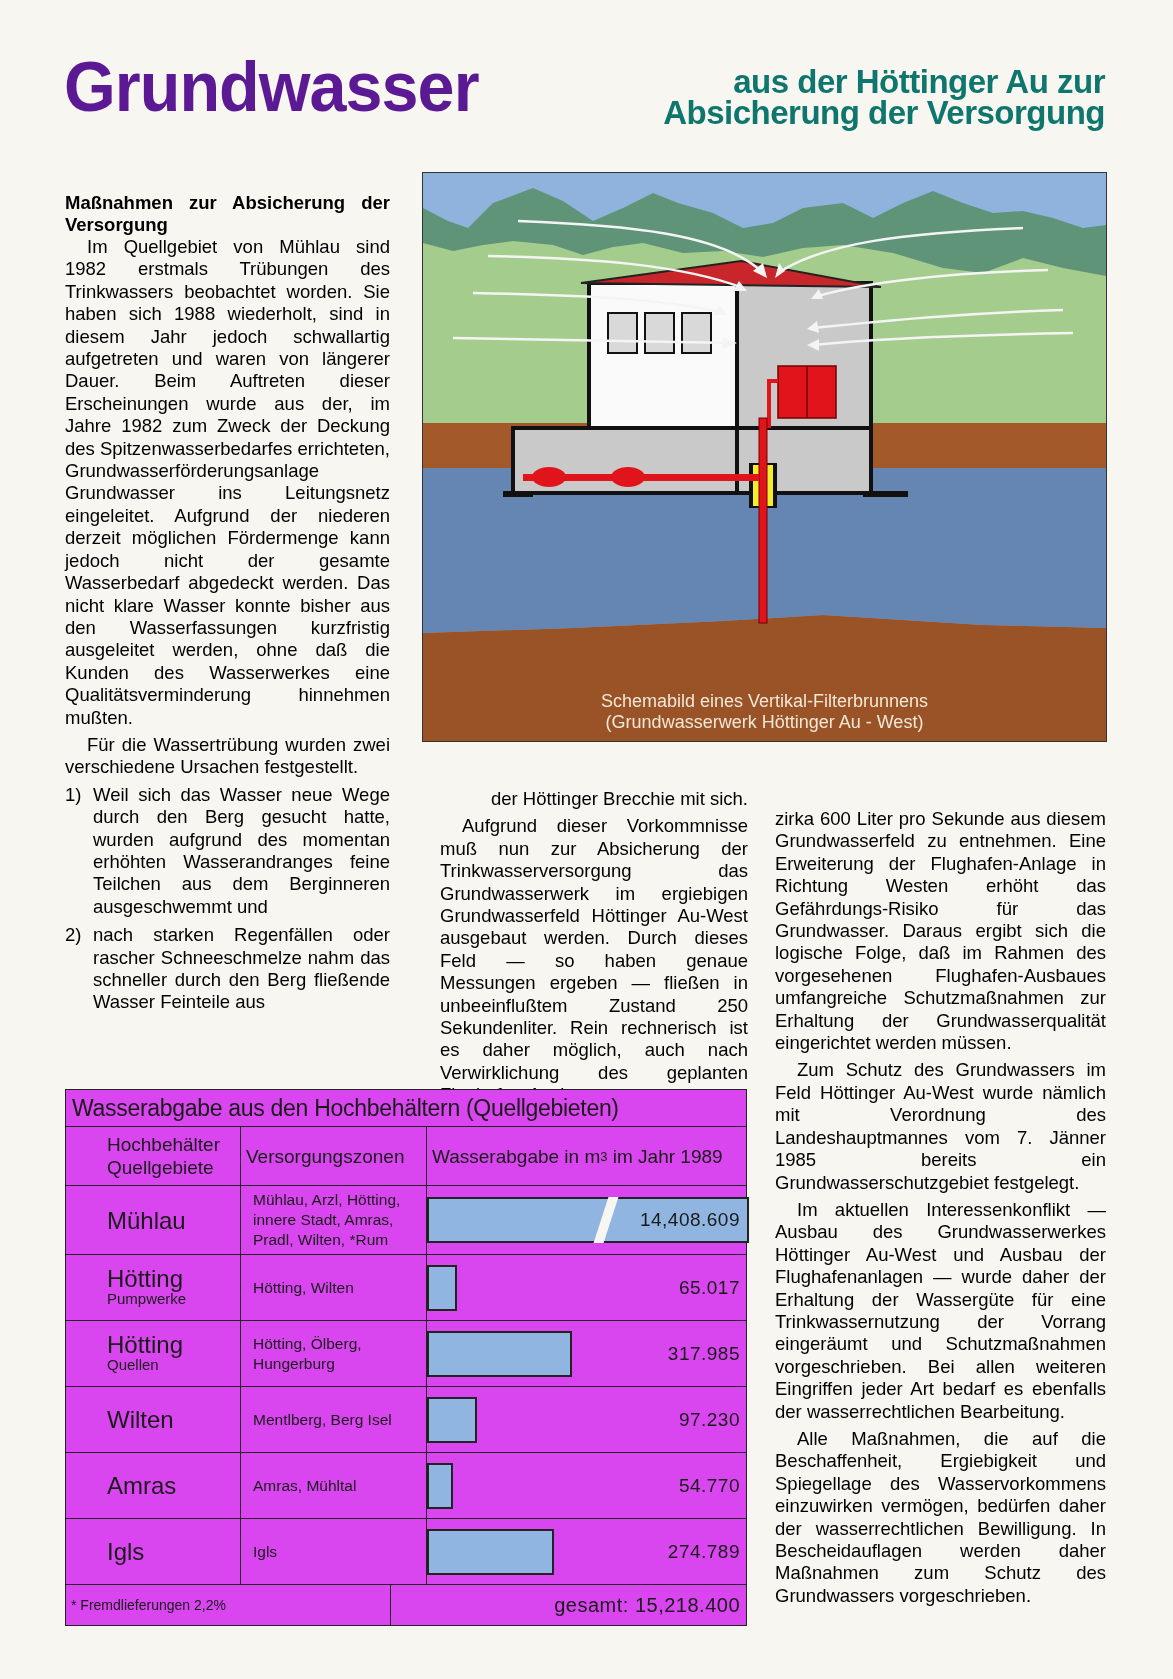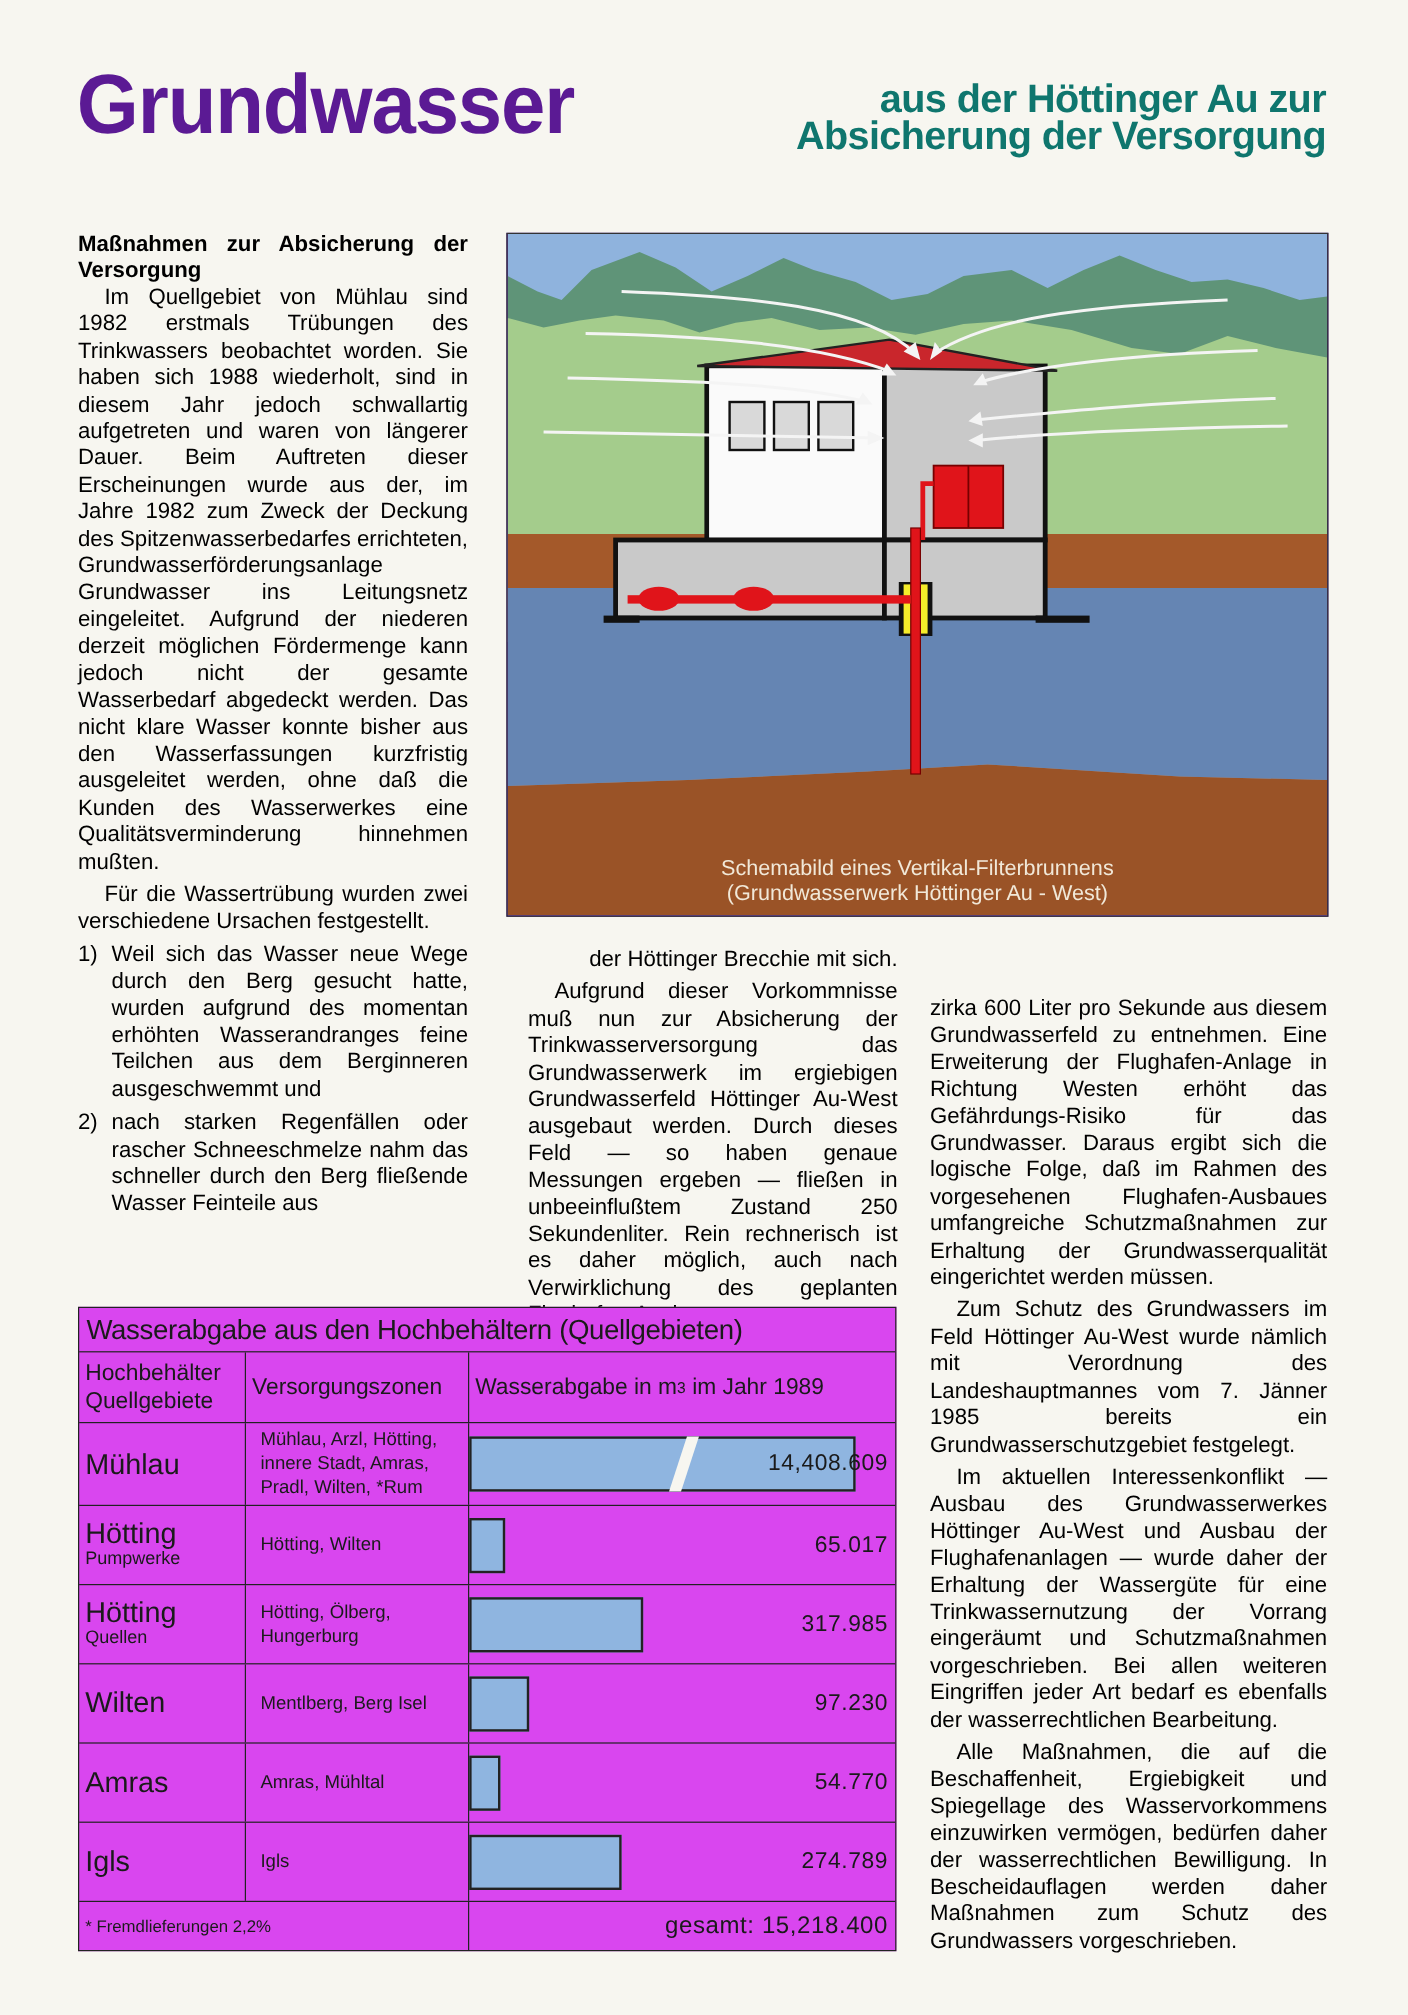--- a/index.html
+++ b/index.html
@@ -25,43 +25,43 @@
     text-align: justify; color: #000000; margin-top: 20px;
   }
   .col p { margin: 0 0 5px 0; text-indent: 22px; }
   .col p.noindent { text-indent: 0; }
   .col h3 { margin: 0; font-size: 18.5px; line-height: 22px; font-weight: bold; }
   .col ol { margin: 0 0 5px 0; padding: 0; list-style: none; }
   .col ol li { position: relative; padding-left: 28px; margin-bottom: 6px; }
   .col ol li .num { position: absolute; left: 0; top: 0; }
   #col-left { left: 65px; top: 172px; width: 325px; }
   #col-mid { left: 440px; top: 768px; width: 308px; }
-  #col-right { left: 775px; top: 809px; width: 331px; }
+  #col-right { left: 775px; top: 788px; width: 331px; }
 
   .figure {
-    position: absolute; left: 422px; top: 194px; width: 683px; height: 568px;
-    border: 1px solid #333; overflow: hidden; background: #4c1d95;
+    position: absolute; left: 422px; top: 172px; width: 683px; height: 568px;
+    border: 1px solid #333; overflow: hidden; background: #15803d;
   }
   .figure svg { display: block; }
   .caption {
     position: absolute; left: 0; right: 0; bottom: 8px; text-align: center;
     color: #f1e8d8; font-size: 18px; line-height: 21px;
   }
 
   .table-wrap {
     position: absolute; left: 65px; top: 1089px; width: 680px;
     border: 1.5px solid #222; background: #d946ef;
   }
   .tbl-title {
     font-size: 23px; line-height: 36px; padding-left: 6px; border-bottom: 1.5px solid #222;
     letter-spacing: -0.3px;
   }
   .tbl-head { display: flex; border-bottom: 1.5px solid #222; height: 58px; }
   .tbl-head > div { display: flex; align-items: center; font-size: 19px; line-height: 23px; padding-left: 5px; }
-  .c1 { width: 139px; border-right: 1.5px solid #222; box-sizing: border-box; }
+  .c1 { width: 139px; border-right: 1.5px solid #222; box-sizing: border-box; margin-left: 36px; }
   .c2 { width: 186px; border-right: 1.5px solid #222; box-sizing: border-box; }
   .c3 { flex: 1; position: relative; }
   .tbl-row { display: flex; border-bottom: 1.5px solid #222; height: 65px; }
   .tbl-row .c1 { padding-left: 5px; display: flex; flex-direction: column; justify-content: center; }
   .tbl-row .c1 .main { font-size: 24px; line-height: 23px; }
   .tbl-row .c1 .sub { font-size: 15px; line-height: 18px; }
   .tbl-row .c2 { padding-left: 12px; display: flex; align-items: center; font-size: 15.5px; line-height: 20px; }
   .bar {
     position: absolute; left: 0; top: 50%; transform: translateY(-50%);
     height: 46px; background: #8fb5e0; border: 2px solid #222; box-sizing: border-box;

